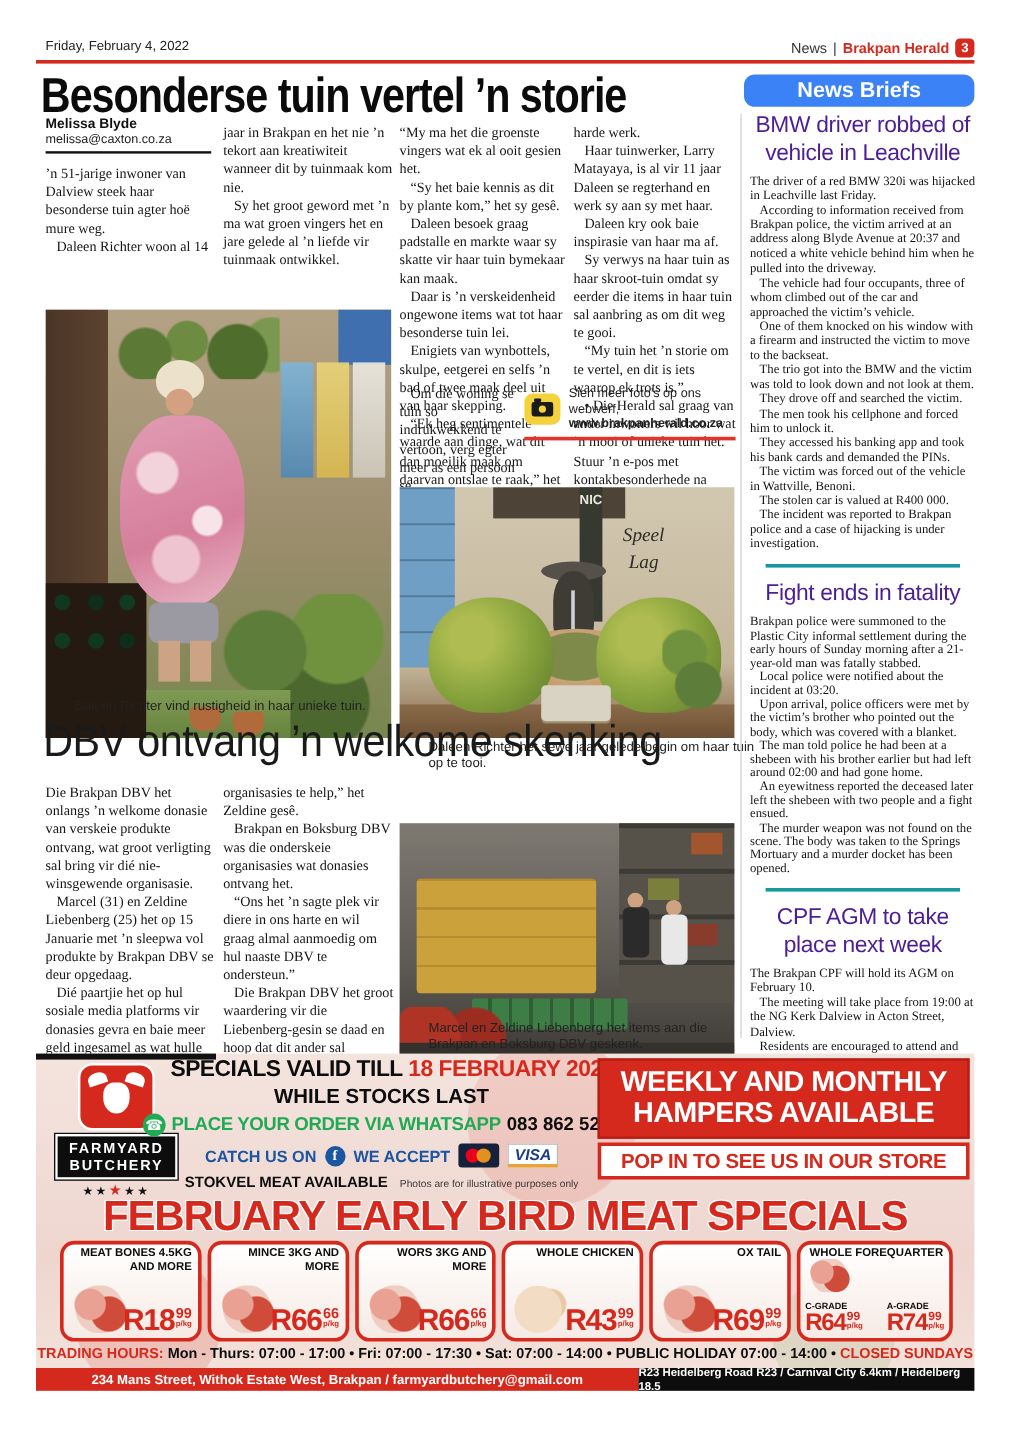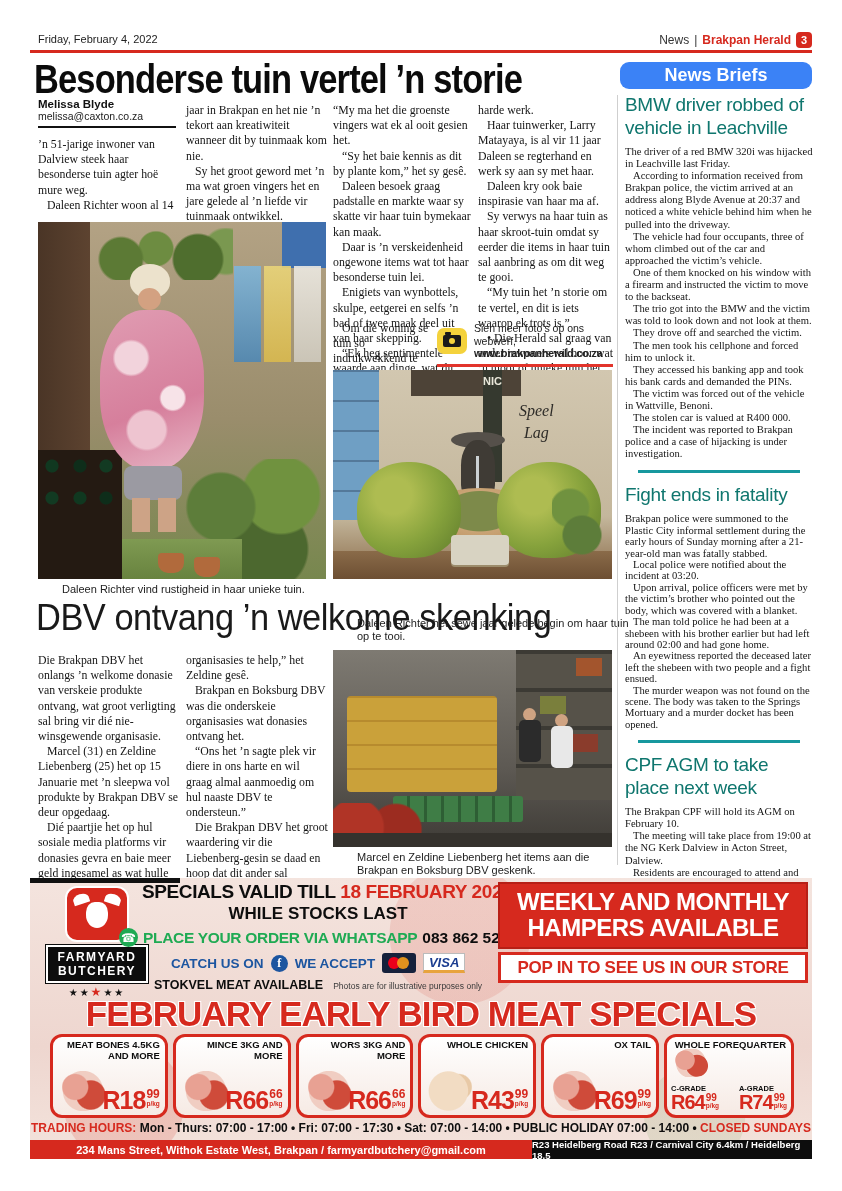--- a/index.html
+++ b/index.html
@@ -55,29 +55,29 @@
   .callout-txt .b{font-weight:bold;}
 
   .caption{font-size:11px;color:#222;line-height:13px;padding-left:24px;}
   .cap1{left:38px;top:583px;width:288px;}
   .cap2{left:333px;top:617px;width:279px;}
   .cap3{left:333px;top:851px;width:272px;}
 
   
   .sidebar{left:625px;top:93px;width:188px;}
   .sb-divider{width:162px;height:3px;background:#17989e;margin:10px auto 10px auto;}
-  .sb-h{font-size:19px;line-height:23px;font-weight:normal;color:#0f766e;margin:0 0 7px 0;letter-spacing:-.3px;}
+  .sb-h{font-size:19px;line-height:23px;font-weight:normal;color:#4c1d95;margin:0 0 7px 0;letter-spacing:-.3px;text-align:center;}
   .sb-body{font-family:"Liberation Serif",serif;font-size:10.6px;line-height:12.1px;color:#141414;}
   .sb-body p{margin:0;}
   .sb-body p + p{text-indent:8px;}
   .sb-body.tight{line-height:11.4px;}
   .v-sep{left:617px;top:95px;width:1px;height:770px;background:#cfcfcf;}
 
   
-  .photo{overflow:hidden;}
+  .photo{overflow:hidden;margin-top:36px;}
   .ph1{left:38px;top:222px;width:288px;height:357px;background:linear-gradient(180deg,#b3a284 0%,#9a8d6c 55%,#77874e 100%);}
   .ph2{left:333px;top:370px;width:279px;height:209px;background:linear-gradient(180deg,#d2c7b0,#c4b79c 70%,#8a6b49 100%);}
   .ph3{left:333px;top:650px;width:279px;height:197px;background:linear-gradient(180deg,#7e7a72,#5d5953 60%,#3e3b36 100%);}
 
   .ph1 .door{position:absolute;left:0;top:0;width:52px;height:100%;background:linear-gradient(90deg,#4a3526,#5d4330);}
   .ph1 .crate{position:absolute;right:0;top:0;width:44px;height:46px;background:#3f6fae;}
   .ph1 .pane{position:absolute;top:44px;width:27px;height:96px;opacity:.9;}
   .ph1 .pane.b{left:196px;background:linear-gradient(#7fb5d9,#4f88b5);}
   .ph1 .pane.y{left:226px;background:linear-gradient(#e9d479,#d9b94e);}
   .ph1 .pane.w{left:256px;background:linear-gradient(#ece9e2,#cfcabe);}

